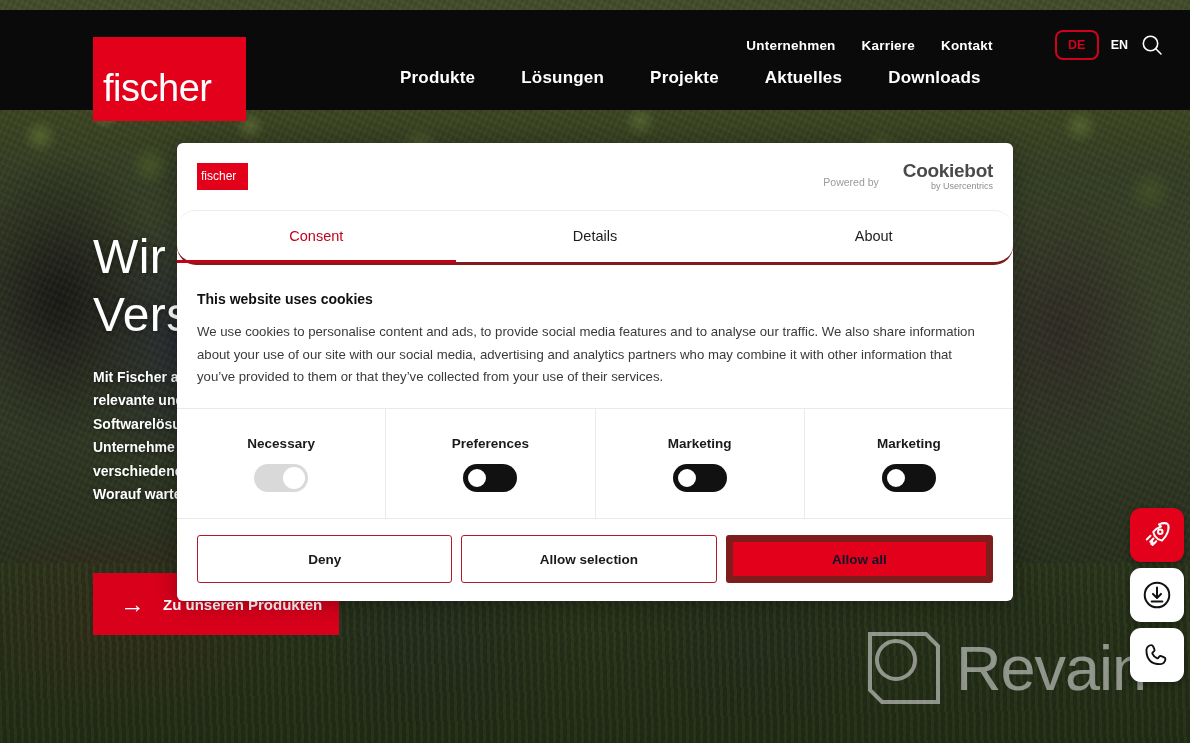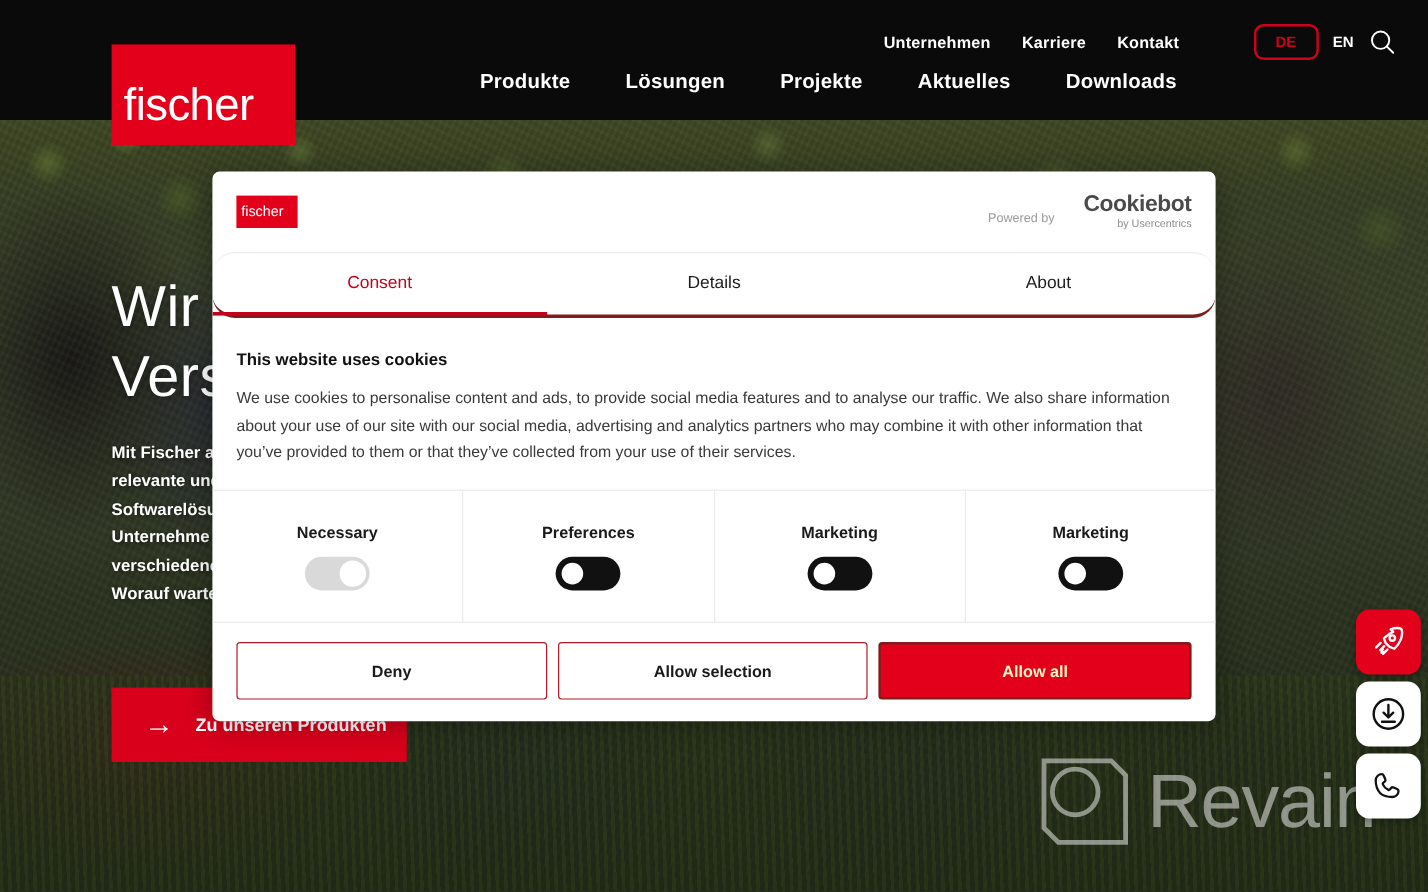--- a/index.html
+++ b/index.html
@@ -61,34 +61,34 @@
       repeating-linear-gradient(88deg, rgba(86,108,46,.5) 0 3px, rgba(58,78,34,.45) 3px 7px),
       linear-gradient(180deg, rgba(44,56,30,0) 0%, rgba(36,48,26,.5) 100%);
   }
   .hero-dim {
     position: absolute; left: 0; top: 0; width: 1190px; height: 743px;
     background: linear-gradient(180deg, rgba(0,0,0,.28) 0%, rgba(0,0,0,.34) 40%, rgba(0,0,0,.40) 100%);
   }
 
   
   .site-header {
-    position: absolute; left: 0; top: 0; width: 1190px; height: 100px;
+    position: absolute; left: 0; top: 10px; width: 1190px; height: 100px;
     background: #0a0a0a; z-index: 5;
   }
   .meta-nav {
     position: absolute; right: 26px; top: 20px;
     display: flex; align-items: center; gap: 26px;
   }
   .meta-link {
     color: #ffffff; font-size: 13.5px; font-weight: bold;
     letter-spacing: .2px; white-space: nowrap; cursor: pointer;
   }
   .lang-group { display: flex; align-items: center; gap: 12px; margin-left: 36px; }
   .lang-active {
-    width: 54px; height: 30px; border: 2px solid #d0021b; border-radius: 8px;
+    width: 44px; height: 30px; border: 2px solid #d0021b; border-radius: 8px;
     color: #d0021b; font-size: 12.5px; font-weight: bold;
     display: flex; align-items: center; justify-content: center; cursor: pointer;
   }
   .lang-alt { color: #ffffff; font-size: 12.5px; font-weight: bold; cursor: pointer; }
   .search-btn { width: 24px; height: 24px; cursor: pointer; display: block; }
 
   .main-nav {
     position: absolute; left: 400px; top: 58px;
     display: flex; align-items: center; gap: 46px;
   }
@@ -220,21 +220,21 @@
   .toggle.locked .knob { right: 3px; }
   .toggle.off .knob { left: 3px; border: 2px solid #111111; }
 
   .cd-actions { display: flex; gap: 9px; padding: 16px 20px 18px 20px; }
   .cd-btn {
     flex: 1; height: 48px; border-radius: 3px; font-size: 13.5px; font-weight: bold;
     display: flex; align-items: center; justify-content: center; cursor: pointer;
     font-family: "Liberation Sans", sans-serif;
   }
   .cd-btn.outline { background: #ffffff; border: 1px solid #b2192a; color: #1a1a1a; }
-  .cd-btn.primary { background: #e2001a; border: 2px solid #7f1d1d; color: #fef9c3; }
+  .cd-btn.primary { background: #e2001a; border: 7px solid #7f1d1d; color: #0f172a; }
 </style>
 </head>
 <body>
 
 <div id="page">
 
   <div class="hero-photo">
     <div class="hero-photo-grain"></div>
     <div class="hero-foliage"></div>
     <div class="hero-grass"></div>

